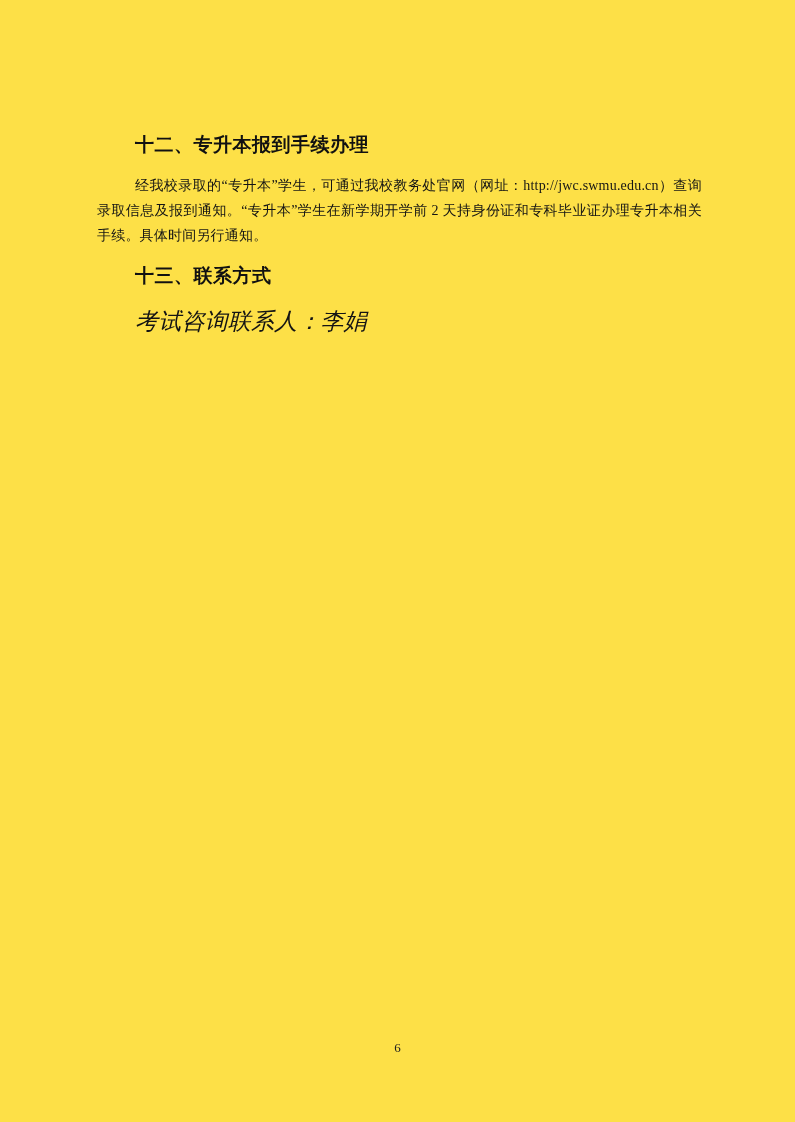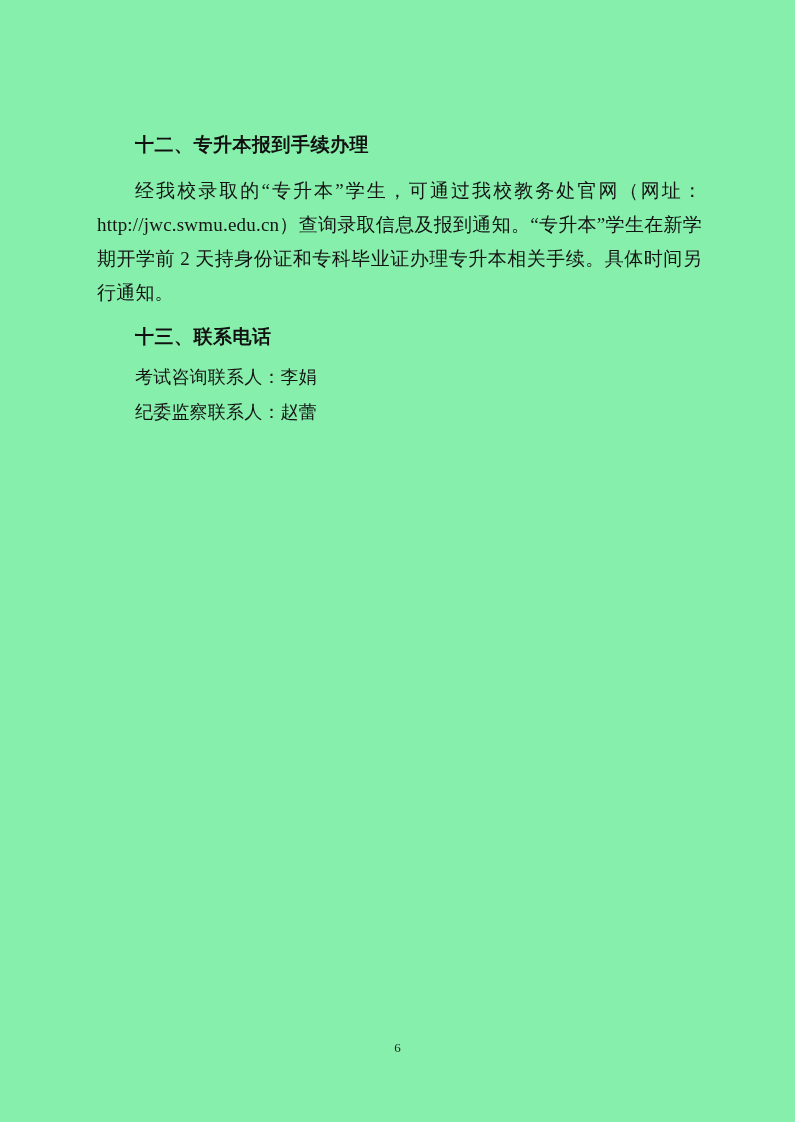--- a/index.html
+++ b/index.html
@@ -7,21 +7,21 @@
     padding: 0;
     background: #6e6e6e;
   }
   body {
     font-family: "Liberation Serif", serif;
   }
   .page {
     position: relative;
     width: 795px;
     height: 1122px;
-    background: #86efac;
+    background: #fde047;
     margin: 0 auto;
     box-sizing: border-box;
     overflow: hidden;
   }
   .content {
     position: absolute;
     left: 97px;
     top: 130px;
     width: 605px;
   }
@@ -29,36 +29,37 @@
     font-family: "Liberation Serif", serif;
     font-weight: bold;
     font-size: 19px;
     color: #111111;
     letter-spacing: 0.5px;
     text-indent: 38px;
     margin: 0 0 9px 0;
     line-height: 1.55;
   }
   .para {
-    font-size: 19px;
+    font-size: 14px;
     color: #141414;
     line-height: 1.78;
     text-align: justify;
     text-justify: inter-ideograph;
     margin: 15px 0 2px 0;
     text-indent: 38px;
     letter-spacing: 0.2px;
   }
   .contact-line {
-    font-size: 18px;
+    font-size: 23px;
     color: #141414;
     line-height: 1.95;
     margin: 0;
     text-indent: 38px;
     letter-spacing: 0.2px;
+    font-style: italic;
   }
   .gap-block { height: 30px; }
   .spacer-h13 { height: 10px; }
   .page-number {
     position: absolute;
     left: 0;
     right: 0;
     top: 1040px;
     text-align: center;
     font-size: 13px;
@@ -73,26 +74,25 @@
 
   <div class="content">
 
     <h2 class="h-section">十二、专升本报到手续办理</h2>
 
     <p class="para">经我校录取的“专升本”学生，可通过我校教务处官网（网址：http://jwc.swmu.edu.cn）查询录取信息及报到通知。“专升本”学生在新学期开学前 2 天持身份证和专科毕业证办理专升本相关手续。具体时间另行通知。</p>
 
 
     <div class="spacer-h13"></div>
 
-    <h2 class="h-section">十三、联系电话</h2>
+    <h2 class="h-section">十三、联系方式</h2>
 
     <p class="contact-line">考试咨询联系人：李娟</p>
 
 
-    <p class="contact-line">纪委监察联系人：赵蕾</p>
 
 
     <div class="gap-block"></div>
 
 
   </div>
 
   <div class="page-number">6</div>
 
 </div>

